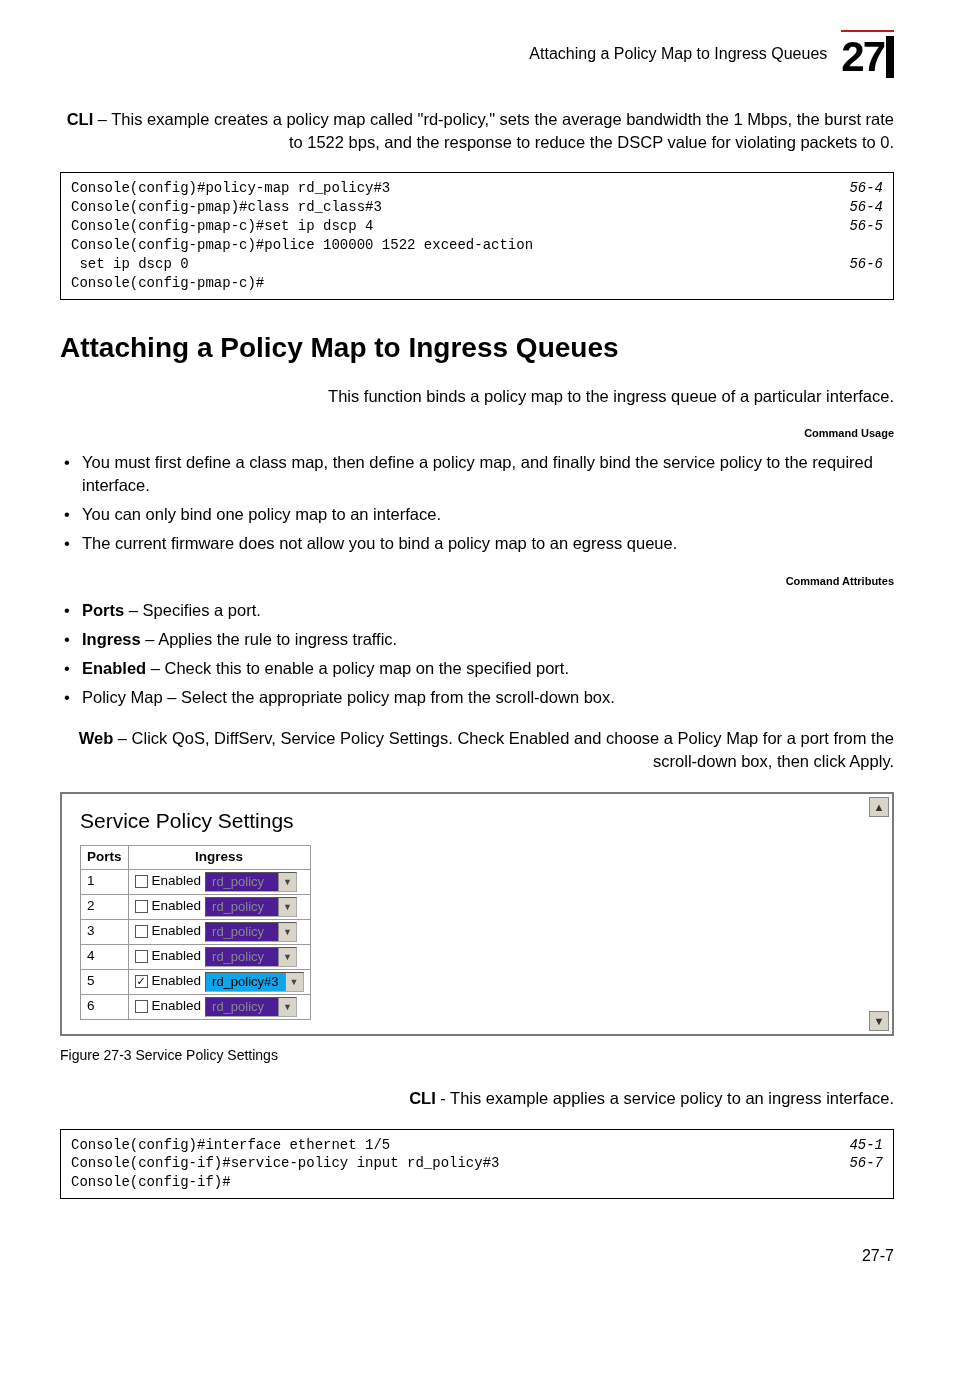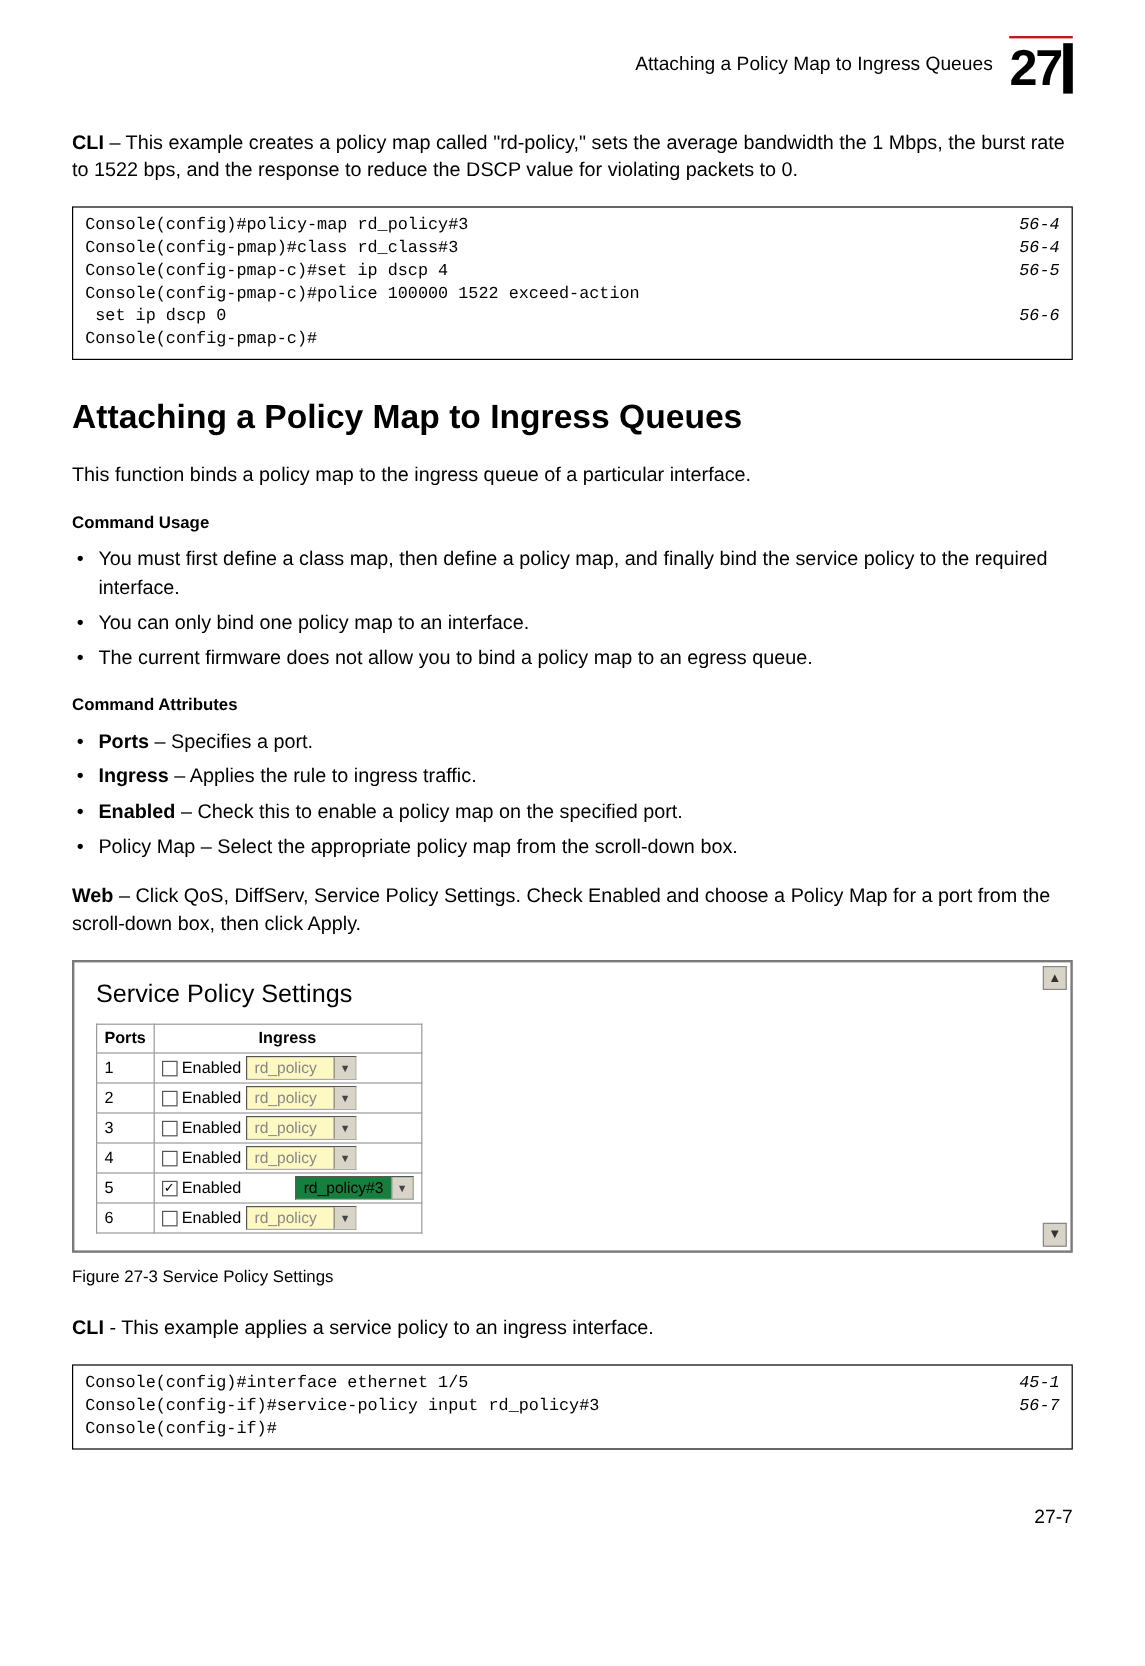--- a/index.html
+++ b/index.html
@@ -3,44 +3,44 @@
 <meta charset="utf-8">
 <style>
   * { box-sizing: border-box; margin: 0; padding: 0; }
   body { font-family: Arial, Helvetica, sans-serif; color: #000; background: #fff; width: 954px; margin: 0 auto; padding: 30px 60px 40px 60px; font-size: 16.5px; line-height: 1.4; }
   .header-line { display: flex; justify-content: flex-end; align-items: center; gap: 14px; margin-bottom: 30px; }
   .header-text { font-size: 16px; }
   .chapter-badge { display: flex; align-items: flex-start; }
   .chapter-num { font-size: 42px; font-weight: 900; font-family: Arial Black, Arial, sans-serif; letter-spacing: -2px; line-height: 1; }
   .chapter-bar { width: 8px; background: #000; align-self: stretch; margin-left: 2px; }
   .badge-wrap { border-top: 2px solid #b91c1c; padding-top: 4px; display: inline-block; }
-  p.body { margin-bottom: 18px; }
+  p.body { margin-bottom: 18px; text-align: right; }
   .bold { font-weight: 700; }
   .code-block { border: 1px solid #000; font-family: "Courier New", monospace; font-size: 14px; padding: 6px 10px; white-space: pre; margin-bottom: 28px; line-height: 1.35; text-align: center; }
   .code-line { display: flex; justify-content: space-between; }
   .code-ref { font-style: italic; margin-left: 20px; }
   h1.section { font-size: 28px; font-weight: 700; margin: 22px 0 18px 0; font-family: Arial, sans-serif; }
-  h3.subhead { font-size: 14px; font-weight: 700; margin: 10px 0 10px 0; }
+  h3.subhead { font-size: 11px; font-weight: 700; margin: 10px 0 10px 0; text-align: right; }
   ul.bullets { list-style: none; margin: 0 0 18px 0; padding: 0; }
   ul.bullets li { position: relative; padding-left: 22px; margin-bottom: 6px; }
   ul.bullets li::before { content: "•"; position: absolute; left: 4px; top: 0; }
   .screenshot { border: 2px solid #7a7a7a; margin-bottom: 8px; position: relative; padding: 0; }
   .scroll-arrow { position: absolute; right: 3px; width: 20px; height: 20px; background: #d8d4c8; border: 1px solid #888; font-size: 11px; text-align: center; line-height: 18px; color: #333; }
   .scroll-arrow.up { top: 3px; }
   .scroll-arrow.down { bottom: 3px; }
   .sps-inner { padding: 12px 26px 14px 18px; }
   .sps-title { font-size: 21px; font-weight: 400; margin-bottom: 10px; font-family: Arial, sans-serif; }
   table.sps { border-collapse: collapse; }
   table.sps th, table.sps td { border: 1px solid #9a9a9a; font-size: 13.5px; padding: 2px 6px; vertical-align: middle;背景:#fff; }
   table.sps th { font-weight: 700; text-align: center; background: #fff; }
   .cell-inner { display: flex; align-items: center; gap: 4px; }
   .chk { width: 13px; height: 13px; border: 1px solid #555; display: inline-flex; align-items: center; justify-content: center; font-size: 11px; background: #fff; }
   .chk.checked::after { content: "✓"; font-size: 11px; line-height: 1; }
-  .sel { display: inline-flex; align-items: center; border: 1px inset #aaa; background: #fef9c3; height: 20px; }
-  .sel.enabled { background: #15803d; margin-left: 41px; }
+  .sel { display: inline-flex; align-items: center; border: 1px inset #aaa; background: #4c1d95; height: 20px; }
+  .sel.enabled { background: #0ea5e9; }
   .sel-text { padding: 0 6px; font-size: 13px; color: #888; min-width: 72px; }
   .sel.enabled .sel-text { color: #000; }
   .sel-btn { width: 18px; height: 18px; background: #d8d4c8; border-left: 1px solid #888; font-size: 9px; display: flex; align-items: center; justify-content: center; color: #444; }
   .fig-caption { text-align: left; font-weight: 400; font-size: 14px; margin: 10px 0 22px 0; }
   .page-num { text-align: right; font-size: 16px; margin-top: 46px; }
 </style>
 </head>
 <body>
 
 <div class="header-line">

